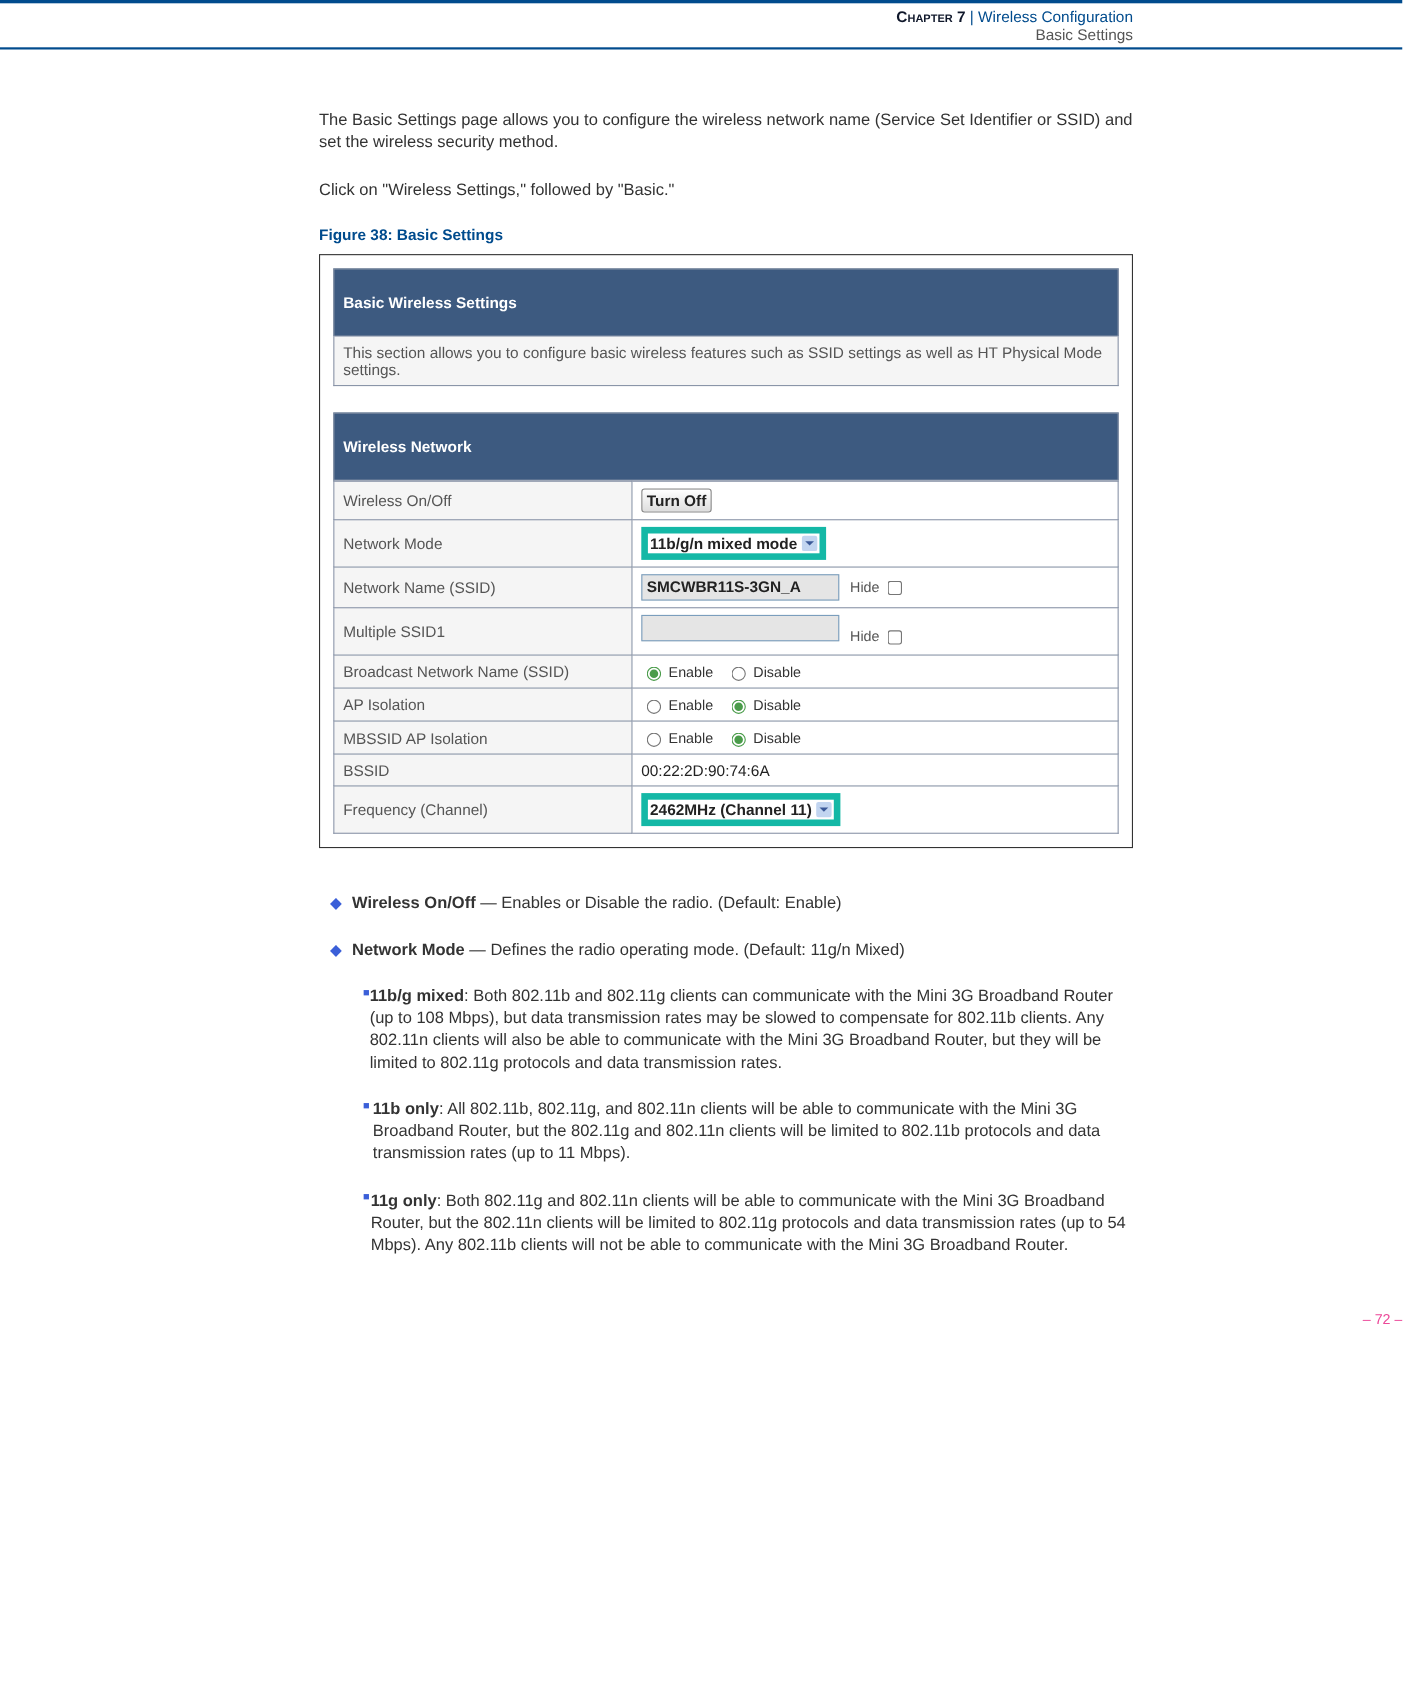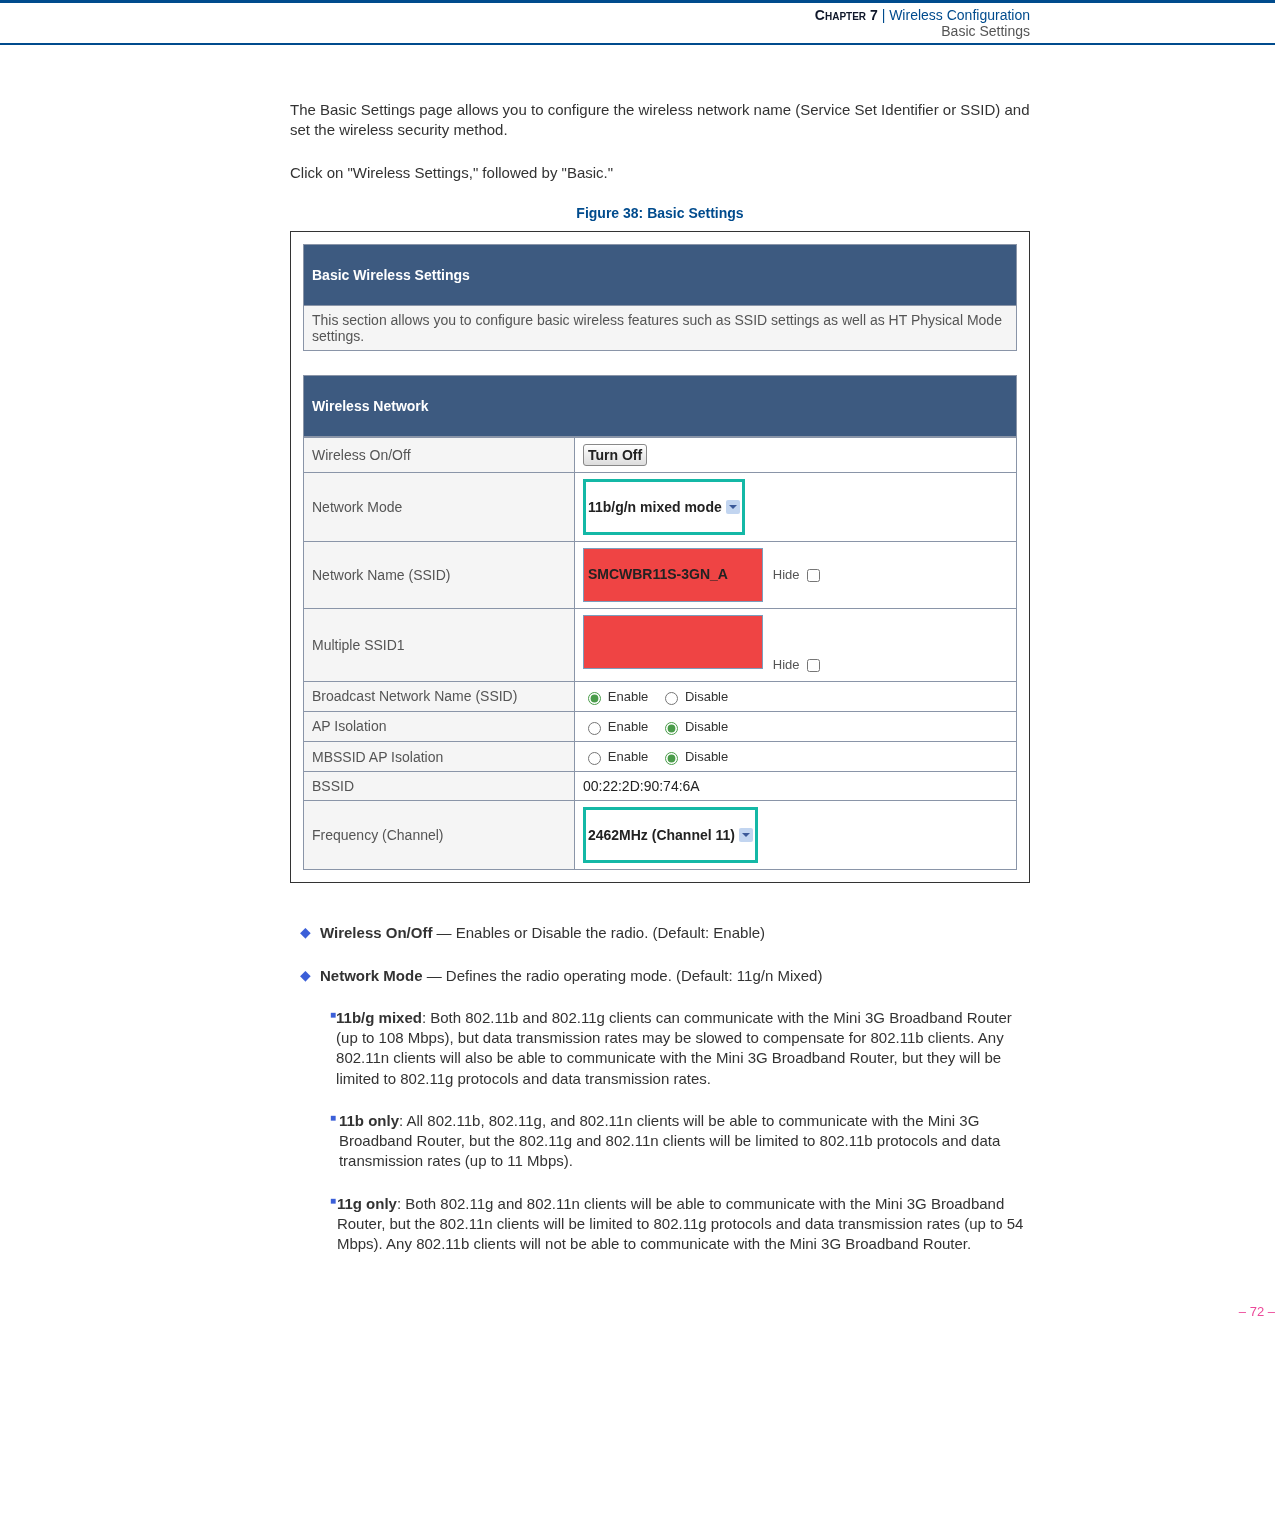--- a/index.html
+++ b/index.html
@@ -38,21 +38,20 @@
   }
   .para {
     margin-bottom: 22px;
     line-height: 1.35;
   }
   .figcap {
     color: #004b8d;
     font-weight: bold;
     margin-bottom: 10px;
     font-size: 14px;
-    text-align: center;
   }
   .screenshot {
     border: 1px solid #333;
     padding: 12px;
     margin-bottom: 40px;
   }
   .panel-title {
     background: #3d5a80;
     color: white;
     font-weight: bold;
@@ -96,22 +95,22 @@
     border: 1px solid #888;
     border-radius: 3px;
     padding: 2px 4px;
     font-weight: bold;
     font-family: Arial, sans-serif;
     font-size: 14px;
     display: inline-block;
   }
   .sel {
     background: white;
-    border: 3px solid #14b8a6;
-    padding: 17px 2px;
+    border: 6px solid #14b8a6;
+    padding: 1px 2px;
     font-weight: bold;
     font-family: Arial, sans-serif;
     font-size: 14px;
     display: inline-flex;
     align-items: center;
   }
   .sel-arrow {
     display: inline-block;
     width: 14px;
     height: 14px;
@@ -125,23 +124,23 @@
     position: absolute;
     top: 5px;
     left: 3px;
     width: 0;
     height: 0;
     border-left: 4px solid transparent;
     border-right: 4px solid transparent;
     border-top: 4px solid #3b5998;
   }
   .textbox {
-    background: #ef4444;
+    background: #e5e5e5;
     border: 1px solid #7b9ebd;
-    padding: 17px 4px;
+    padding: 2px 4px;
     font-weight: bold;
     font-family: Arial, sans-serif;
     font-size: 14px;
     display: inline-block;
     min-width: 170px;
     height: 18px;
   }
   .hide-label {
     color: #555;
     font-size: 13px;

